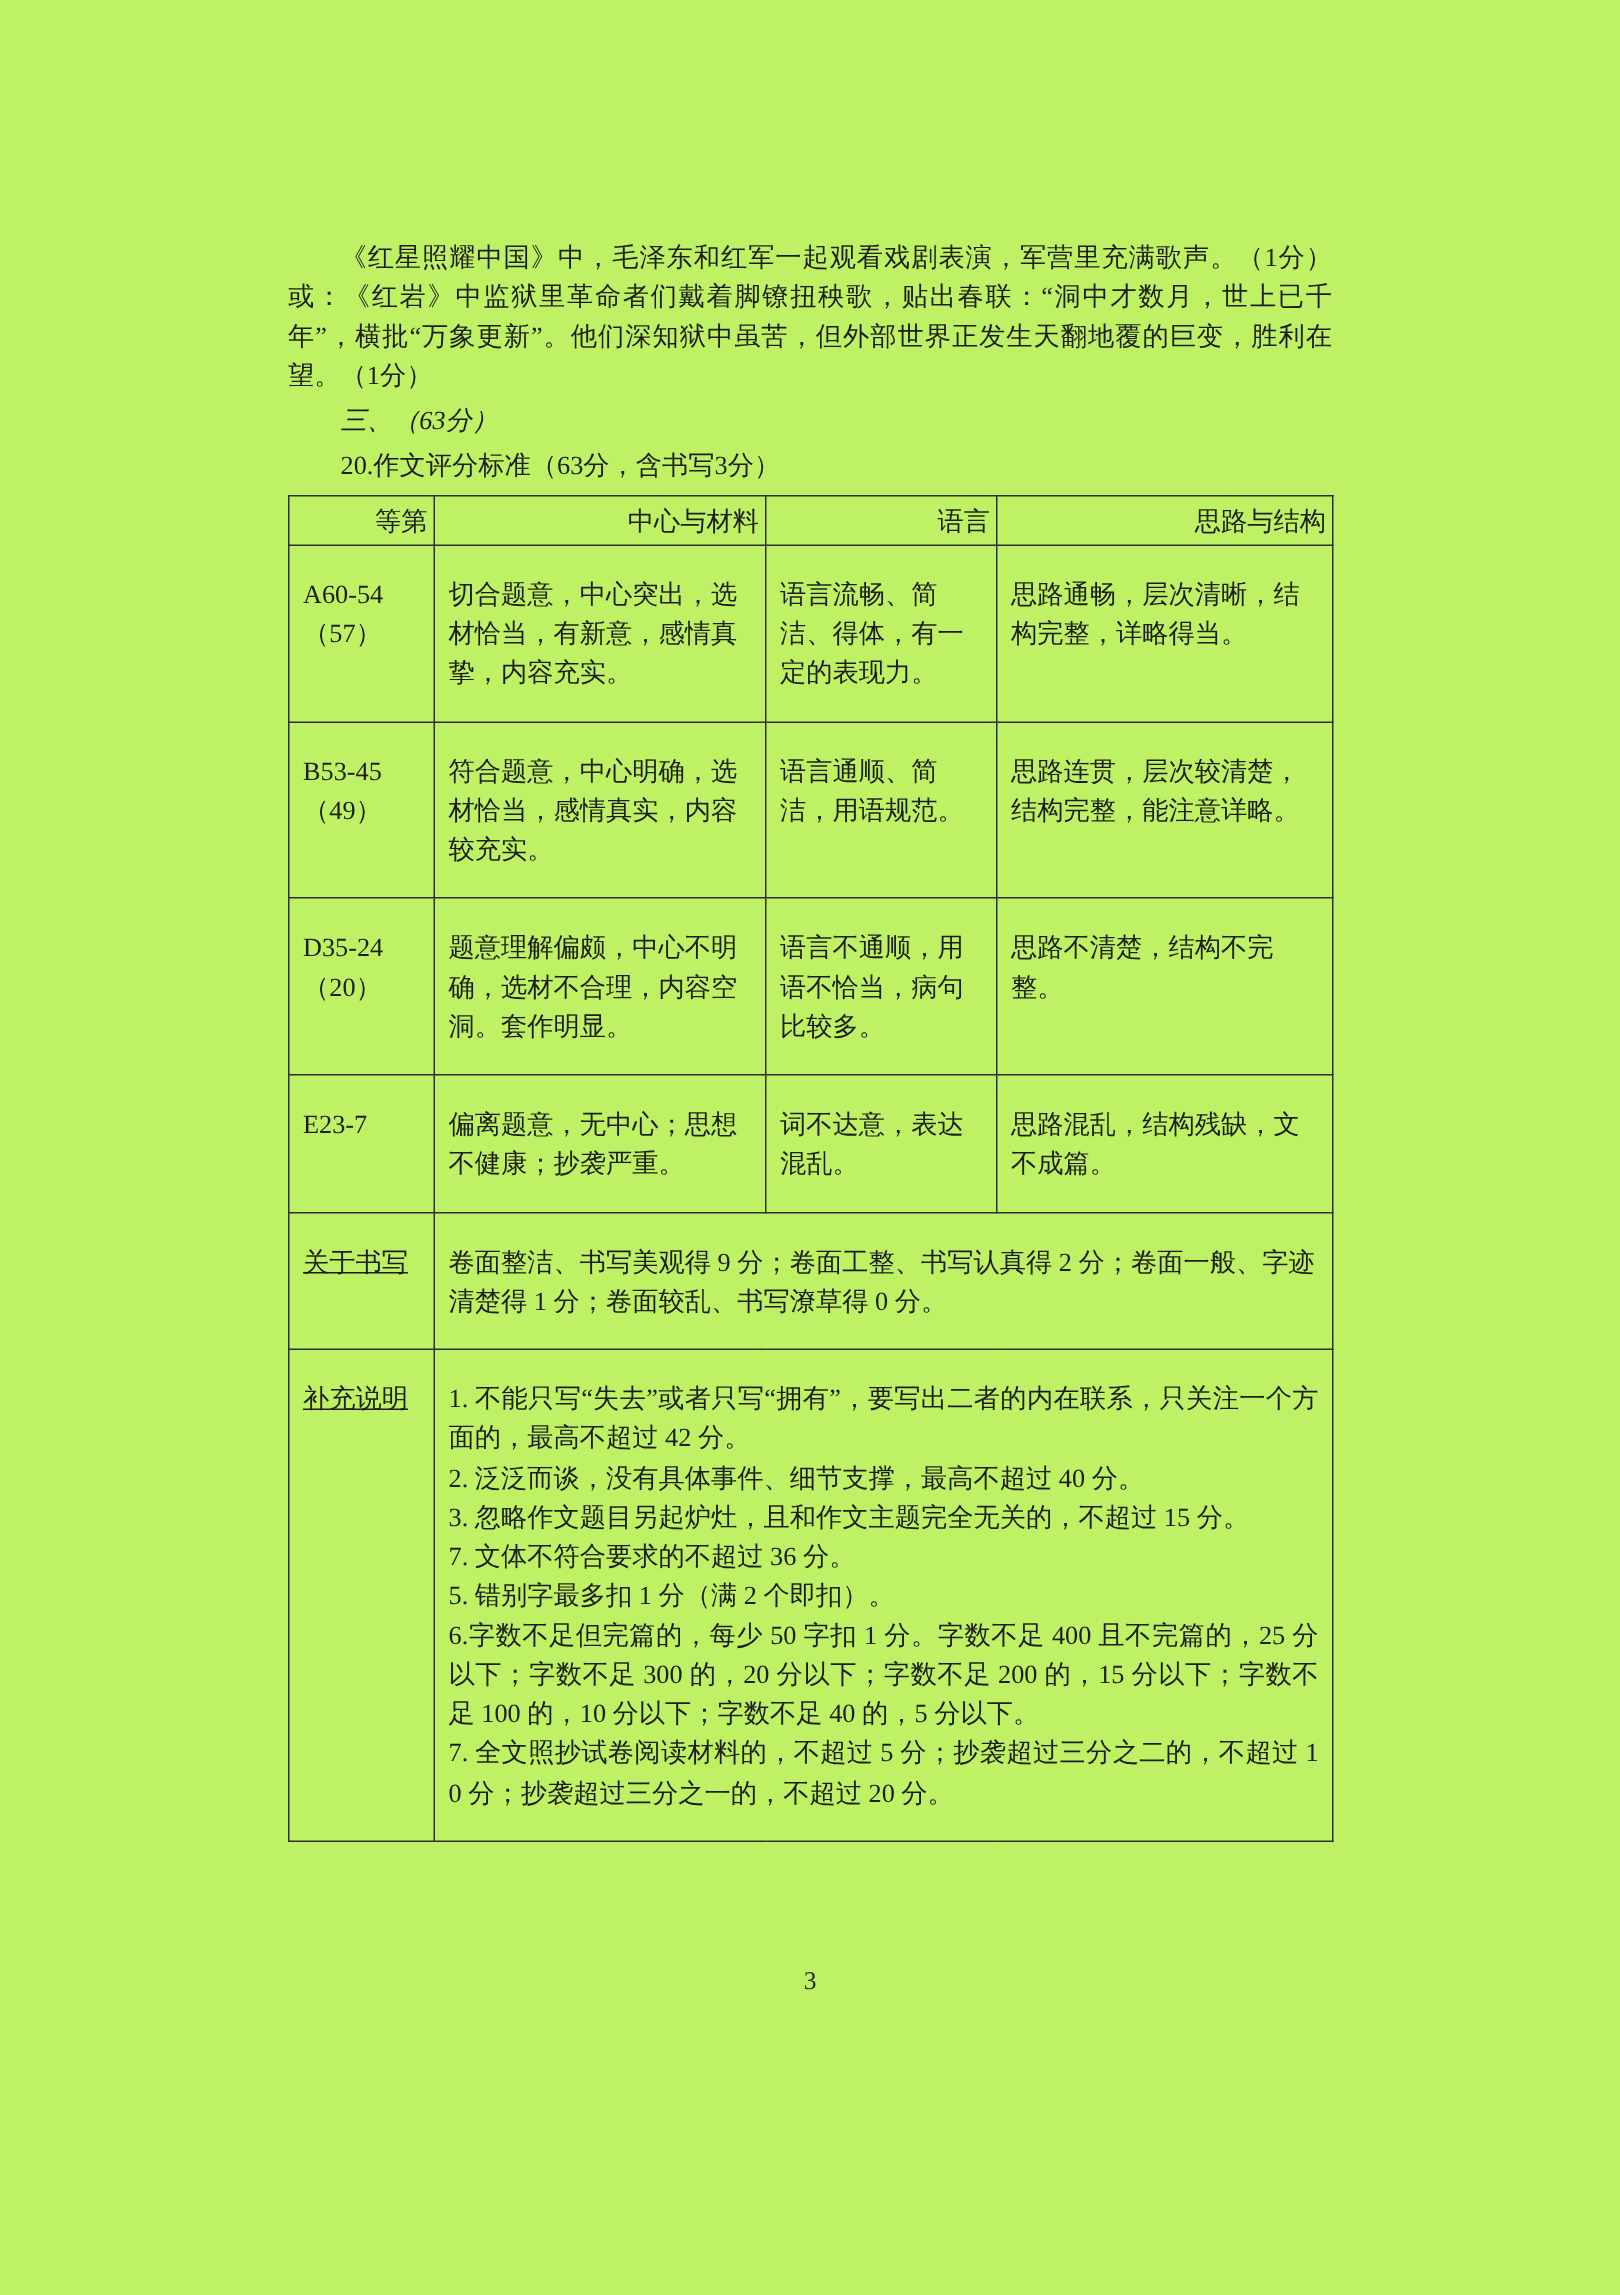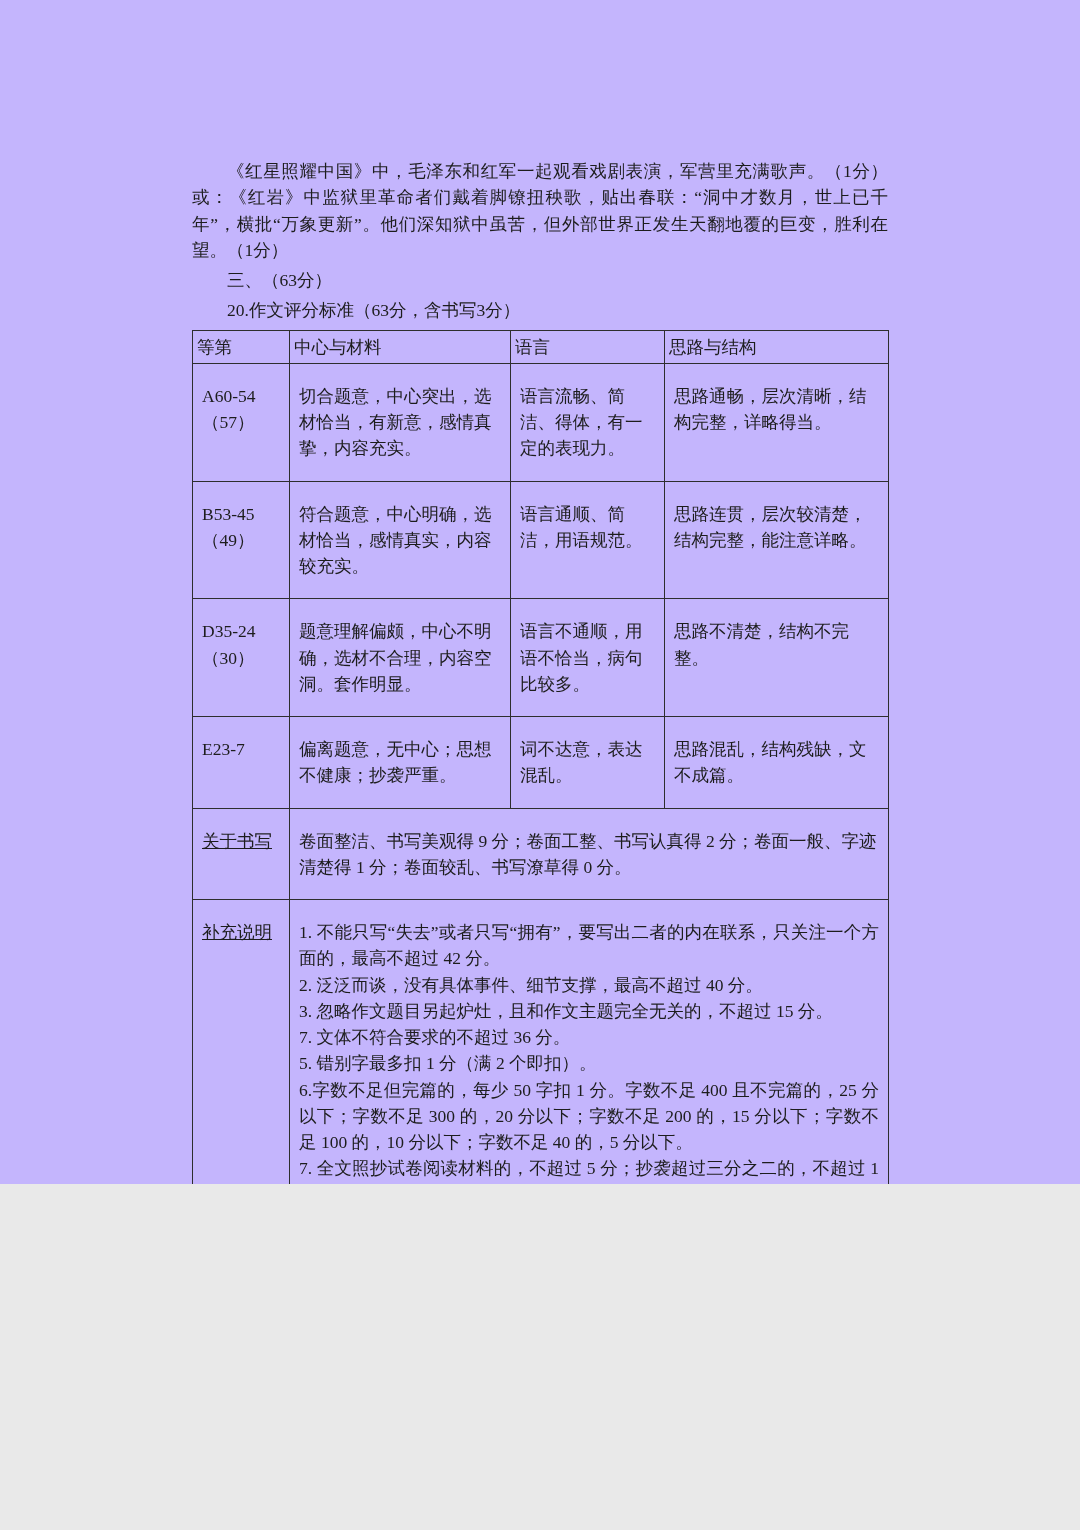--- a/index.html
+++ b/index.html
@@ -1,57 +1,58 @@
 <!DOCTYPE html>
 <html><head>
 <meta charset="utf-8">
 <style>
   html, body { margin: 0; padding: 0; background: #e9e9e9; }
   .page {
     position: relative;
     width: 1080px;
-    height: 1184px;
+    height: 1530px;
     margin: 0 auto;
-    background: #c4b5fd;
+    background: #bef264;
     box-sizing: border-box;
     padding: 158px 192px 0 192px;
     color: #1d1d1d;
     font-family: "Liberation Serif", "DejaVu Serif", serif;
     font-size: 17.5px;
     line-height: 1.5;
   }
   .intro {
     margin: 0 0 4px 0;
     text-indent: 2em;
     text-align: justify;
   }
   .section-heading {
     margin: 4px 0;
     text-indent: 2em;
+    font-style: italic;
   }
   .rubric-title {
     margin: 4px 0 6px 0;
     text-indent: 2em;
   }
   table.rubric {
     width: 100%;
     border-collapse: collapse;
     table-layout: fixed;
     font-size: 17.5px;
   }
   table.rubric th, table.rubric td {
     border: 1.6px solid #2e2e2e;
     padding: 19px 9px;
     vertical-align: top;
     text-align: left;
     line-height: 1.5;
     word-break: break-all;
   }
   table.rubric th {
-    text-align: left;
+    text-align: right;
     vertical-align: middle;
     font-weight: normal;
     padding: 3px 4px;
   }
   td.grade-cell {
     text-align: center;
     vertical-align: middle;
     word-break: keep-all;
     padding-left: 2px;
     padding-right: 2px;
@@ -117,21 +118,21 @@
         </td>
         <td>符合题意，中心明确，选材恰当，感情真实，内容较充实。</td>
         <td>语言通顺、简洁，用语规范。</td>
         <td>思路连贯，层次较清楚，结构完整，能注意详略。</td>
       </tr>
 
 
       <tr>
         <td class="grade-cell">
           <div>D35-24</div>
-          <div>（30）</div>
+          <div>（20）</div>
         </td>
         <td>题意理解偏颇，中心不明确，选材不合理，内容空洞。套作明显。</td>
         <td>语言不通顺，用语不恰当，病句比较多。</td>
         <td>思路不清楚，结构不完整。</td>
       </tr>
 
       <tr>
         <td class="grade-cell">
           <div>E23-7</div>
         </td>

